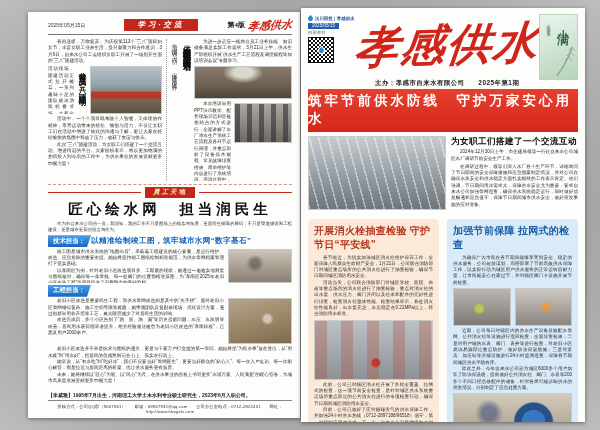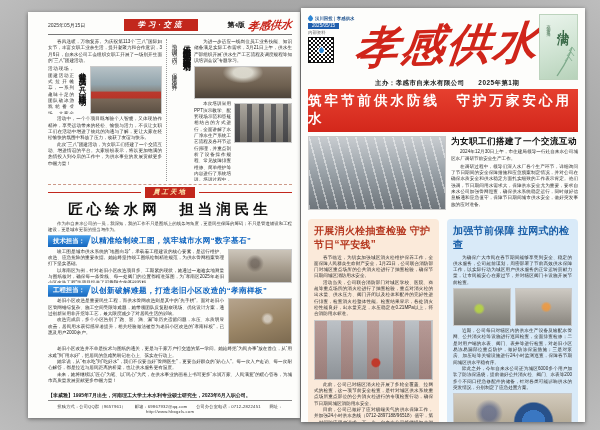--- a/index.html
+++ b/index.html
@@ -187,21 +187,20 @@
         <p class="t">竣工图是城市供水系统的“地图向导”，承载着工程建设的核心要素，是运行维护、改造、应急抢险的重要依据。她始终坚持竣工图纸绘制精准规范，为供水管网档案管理打下坚实基础。</p>
         <p class="t">以孝南区为例，针对老旧小区改造项目多、工期紧的现状，她通过一遍遍实地测量与图纸核对，确保每一条管线、每一处阀门的位置都精准落图，为“孝南区2025年老旧小区改造工程”等项目提供了可靠翔实的基础资料。</p>
       </div>
       <div class="ph ph-office"></div>
     </div>
   </div>
 
   <div class="sec">
     <div class="sec-head">
       <span class="chip">工程担当：</span>
-      <span class="sec-title">以创新破解难题，打造老旧小区改造的“孝南样板”</span>
     </div>
     <div class="sec-body">
       <div class="sec-text" style="height:46px;">
         <p class="t">老旧小区改造是重要民生工程，而供水管网改造则是其中的“先手棋”。面对老旧小区管网错综复杂、施工空间受限等难题，她带领团队反复勘察现场、优化设计方案，通过创新采用非开挖等工艺，最大限度减少了对居民生活的影响。</p>
         <p class="t">改造完成后，多个小区告别了“跑、冒、滴、漏”等历史遗留问题，水压、水质明显改善，居民用水获得感显著提升，相关经验做法被誉为老旧小区改造的“孝南样板”，已惠及用户2000余户。</p>
       </div>
       <div class="ph ph-site"></div>
     </div>
   </div>
 

